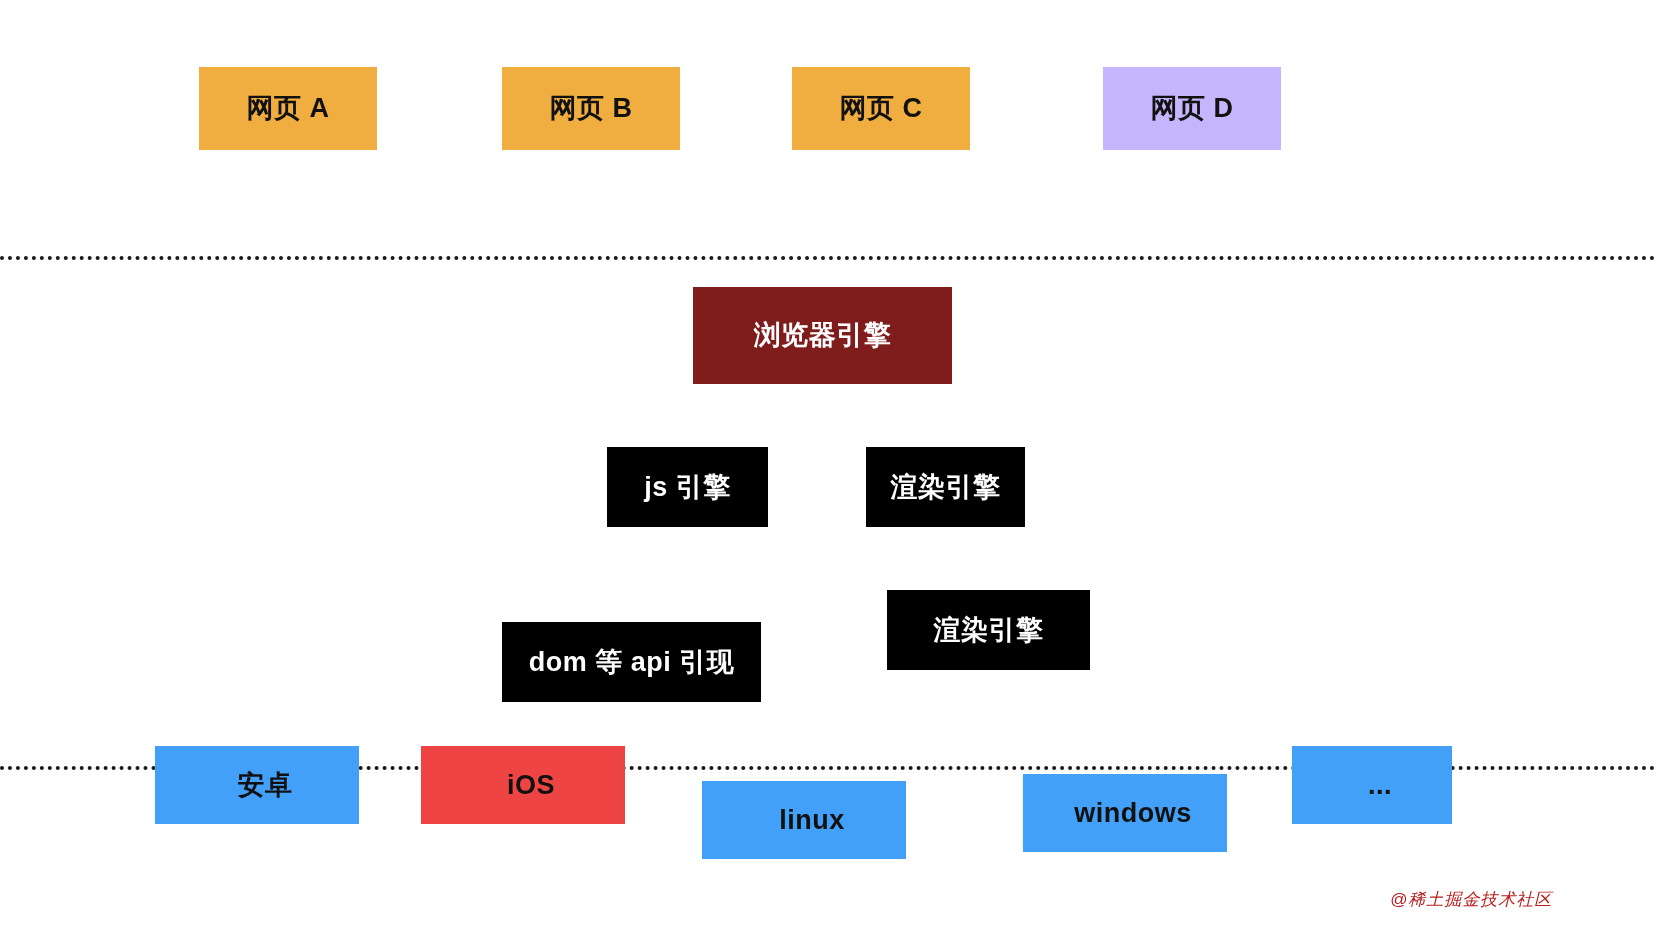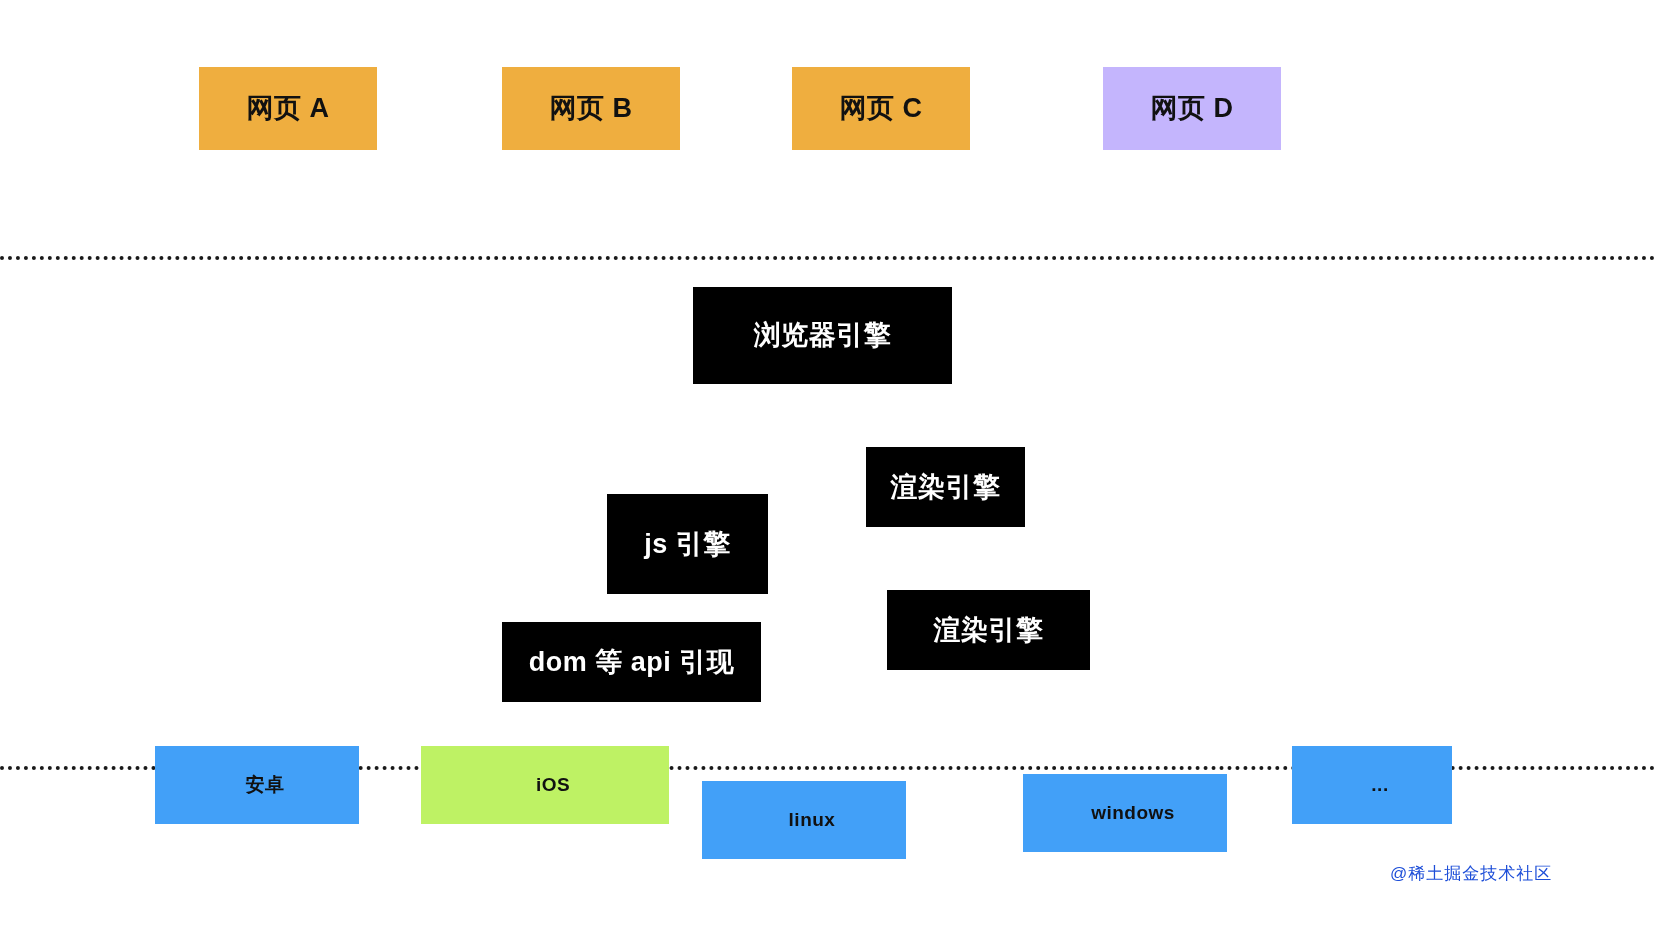--- a/index.html
+++ b/index.html
@@ -35,21 +35,21 @@
     font-size: 27px;
   }
   .layer-engine .node {
     background: #000000;
     color: #ffffff;
     font-size: 27px;
   }
   .layer-os .node {
     background: #42a0f8;
     color: #111111;
-    font-size: 19px;
+    font-size: 27px;
     padding-left: 16px;
   }
   .divider {
     position: absolute;
     left: 0;
     width: 1656px;
     height: 0;
     border-top: 4px dotted #1a1a1a;
   }
   .watermark {
@@ -70,32 +70,32 @@
   <div class="layer layer-web">
     <div class="node" style="left: 199px; top: 67px; width: 178px; height: 83px; background: rgb(239, 174, 63);">网页 A</div>
     <div class="node" style="left: 502px; top: 67px; width: 178px; height: 83px; background: rgb(239, 174, 63);">网页 B</div>
     <div class="node" style="left: 792px; top: 67px; width: 178px; height: 83px; background: rgb(239, 174, 63);">网页 C</div>
     <div class="node" style="left: 1103px; top: 67px; width: 178px; height: 83px; background: #c4b5fd;">网页 D</div>
   </div>
 
   <div class="divider" style="top: 256px; border-top-color: rgb(26, 26, 26);"></div>
 
   <div class="layer layer-engine">
-    <div class="node" style="left: 693px; top: 287px; width: 259px; height: 97px; background: #000000;">浏览器引擎</div>
-    <div class="node" style="left: 607px; top: 447px; width: 161px; height: 100px; background: rgb(0, 0, 0); margin-top: 47px;">js 引擎</div>
+    <div class="node" style="left: 693px; top: 287px; width: 259px; height: 97px; background: #7f1d1d;">浏览器引擎</div>
+    <div class="node" style="left: 607px; top: 447px; width: 161px; height: 80px; background: rgb(0, 0, 0);">js 引擎</div>
     <div class="node" style="left: 866px; top: 447px; width: 159px; height: 80px; background: rgb(0, 0, 0);">渲染引擎</div>
     <div class="node" style="left: 502px; top: 590px; width: 259px; height: 80px; background: rgb(0, 0, 0); margin-top: 32px;">dom 等 api 引现</div>
     <div class="node" style="left: 887px; top: 590px; width: 203px; height: 80px; background: rgb(0, 0, 0);">渲染引擎</div>
   </div>
 
   <div class="divider" style="top: 766px; border-top-color: rgb(26, 26, 26);"></div>
 
   <div class="layer layer-os">
     <div class="node" style="left: 155px; top: 746px; width: 204px; height: 78px; background: rgb(66, 160, 248);">安卓</div>
-    <div class="node" style="left: 421px; top: 746px; width: 248px; height: 78px; background: #bef264;">iOS</div>
+    <div class="node" style="left: 421px; top: 746px; width: 204px; height: 78px; background: #ef4444;">iOS</div>
     <div class="node" style="left: 702px; top: 781px; width: 204px; height: 78px; background: rgb(66, 160, 248);">linux</div>
     <div class="node" style="left: 1010px; top: 774px; width: 204px; height: 78px; background: rgb(66, 160, 248); margin-left: 13px;">windows</div>
     <div class="node" style="left: 1292px; top: 746px; width: 160px; height: 78px; background: rgb(66, 160, 248);">...</div>
   </div>
 
-  <div class="watermark" style="left: 1390px; top: 862px; color: #1d4ed8;">@稀土掘金技术社区</div>
+  <div class="watermark" style="left: 1390px; top: 888px; color: #b91c1c; font-style: italic;">@稀土掘金技术社区</div>
 
 </div>
 
 </body></html>

